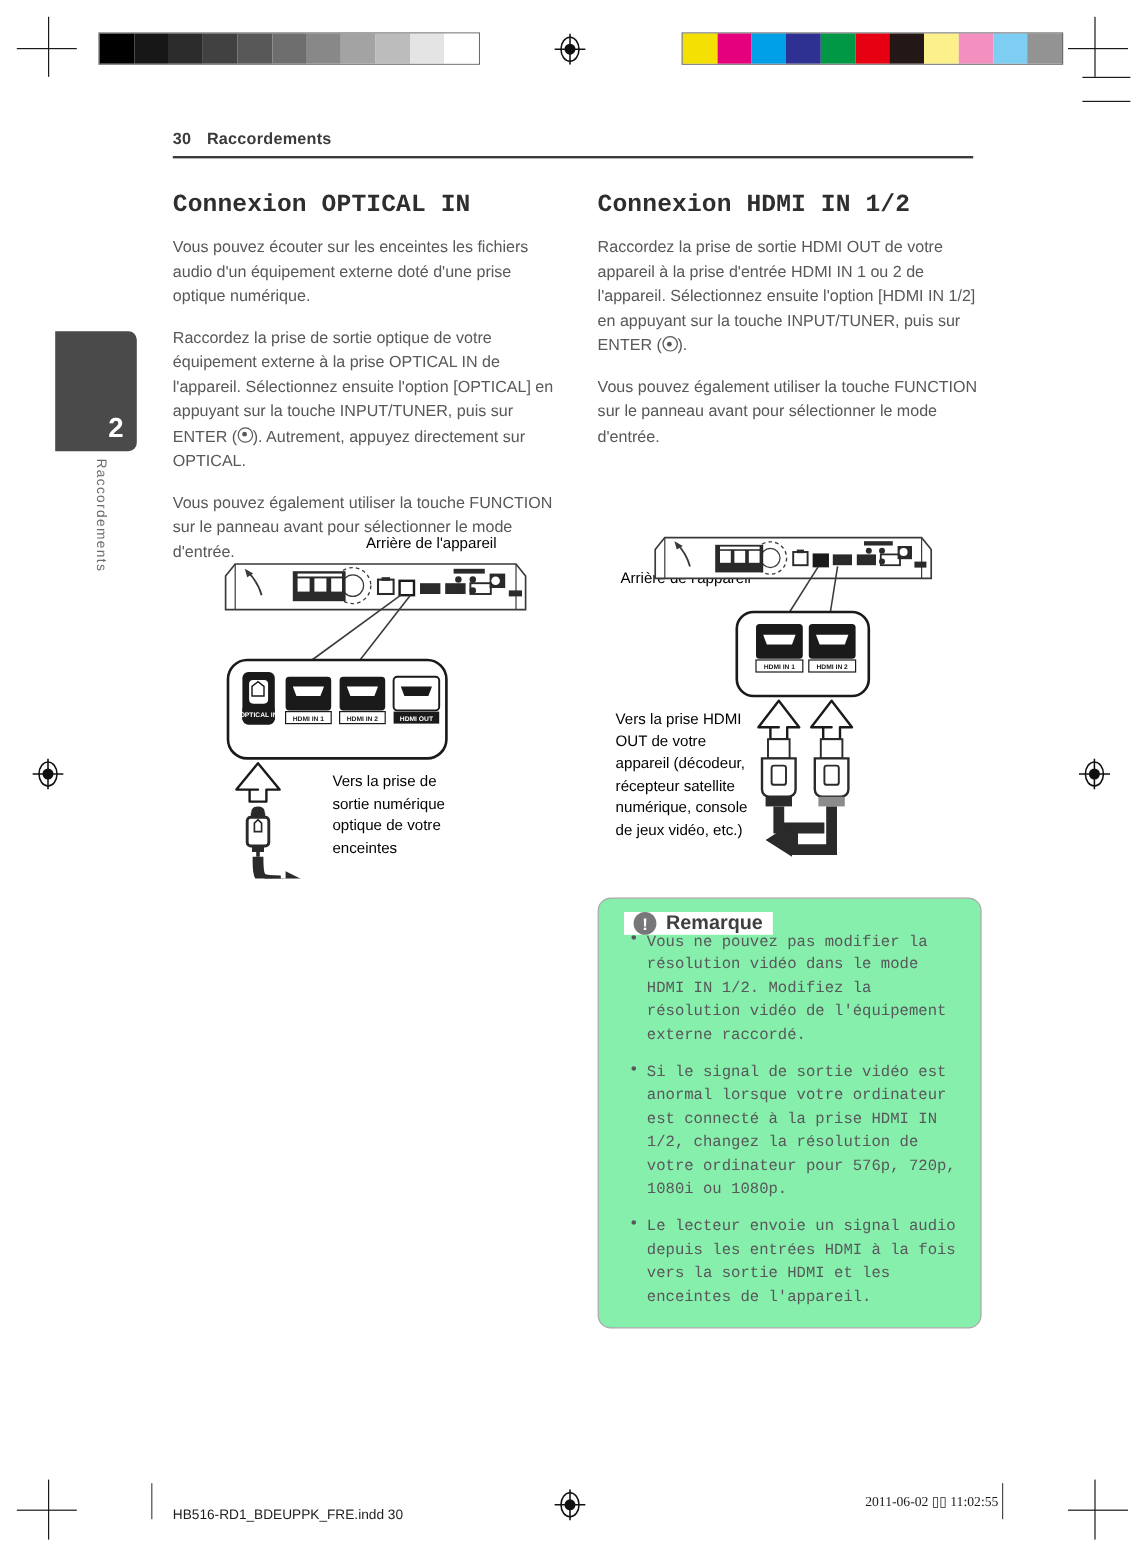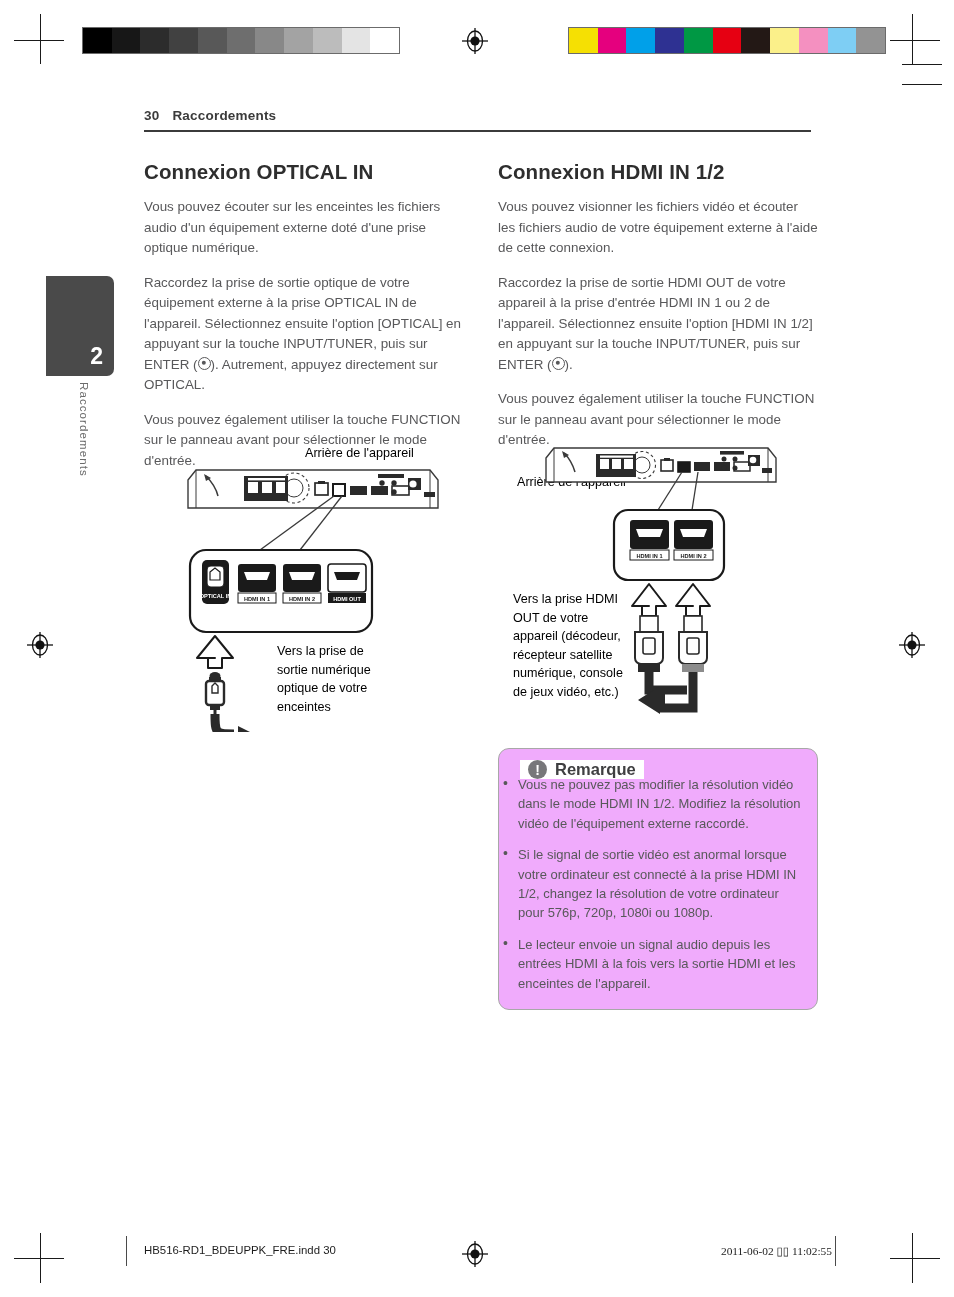--- a/index.html
+++ b/index.html
@@ -30,53 +30,53 @@
        border-radius:0 7px 7px 0;}
   .tab .num{position:absolute;right:11px;bottom:6px;color:#fff;font-size:23px;font-weight:bold;}
   .tab-label{position:absolute;left:78px;top:382px;writing-mode:vertical-rl;
        font-size:11.5px;color:#6b6b6b;letter-spacing:1.1px;white-space:nowrap;}
 
   
   .col{position:absolute;width:320px;}
   .col-l{left:144px;top:160px;}
   .col-r{left:498px;top:160px;}
 
-  h2.sect{font-size:20.5px;font-weight:bold;color:#2e2e2e;margin:0 0 13px 0;letter-spacing:.1px;}
+  h2.sect{font-size:20.5px;font-weight:bold;color:#2e2e2e;margin:0 0 13px 0;letter-spacing:.1px;font-family:Liberation Mono, monospace;}
   p.body{font-size:13.4px;line-height:20.5px;color:#58585a;margin:0 0 14px 0;}
   .enter-dot{display:inline-block;width:11px;height:11px;border-radius:50%;
        border:1.6px solid #58585a;position:relative;vertical-align:-1px;}
   .enter-dot::after{content:"";position:absolute;left:50%;top:50%;transform:translate(-50%,-50%);
        width:4.4px;height:4.4px;border-radius:50%;background:#58585a;}
 
   
   .cap{position:absolute;font-size:12.6px;line-height:18.5px;color:#000000;}
 
   
   .fig{position:absolute;}
   .fig svg{display:block;}
 
   
   .note{position:absolute;left:498px;top:748px;width:320px;box-sizing:border-box;
-        border:1.4px solid #a8a8a8;border-radius:11px;padding:26px 15px 16px 2px;background:#f0abfc;}
+        border:1.4px solid #a8a8a8;border-radius:11px;padding:26px 15px 16px 23px;background:#86efac;font-family:Liberation Mono, monospace;}
   .note-hd{position:absolute;left:520px;top:760px;display:flex;align-items:center;gap:8px;
         background:#fff;padding:0 8px;}
   .note-hd .badge{width:19px;height:19px;border-radius:50%;background:#77777a;color:#fff;
         font-size:14px;font-weight:bold;display:flex;align-items:center;justify-content:center;
         line-height:1;}
   .note-hd .ttl{font-size:16.5px;font-weight:bold;color:#3f3f41;}
   .note ul{list-style:none;margin:0;padding:0;}
   .note li{position:relative;padding-left:17px;font-size:13px;line-height:19.4px;
         color:#58585a;margin-bottom:12px;}
   .note li:last-child{margin-bottom:0;}
   .note li::before{content:"\2022";position:absolute;left:2px;top:-1px;color:#58585a;font-size:14px;}
 
   
   .foot{position:absolute;top:1244px;font-size:11.4px;color:#1d1d1d;
         font-family:"Liberation Sans","DejaVu Sans",sans-serif;white-space:nowrap;}
-  .foot-l{left:144px;}
+  .foot-l{left:144px;margin-top:13px;}
   .foot-r{right:122px;font-family:Liberation Serif, serif;}
   .foot-rule{position:absolute;background:#4a4a4a;width:1.3px;height:30px;top:1236px;}
 </style>
 </head>
 <body>
 
 <div class="page">
 
   <div class="crop" style="left:40px;top:14px;width:1.4px;height:50px;"></div>
   <div class="crop" style="left:14px;top:40px;width:50px;height:1.4px;"></div>
@@ -253,21 +253,20 @@
         <path d="M33,252 C33,272 34,272 52,272" stroke="#2a2a2a" stroke-width="9" fill="none" stroke-linecap="butt"></path>
         <path d="M33,252 C33,270 36,270 56,270 L56,264 L74,273 L56,282 L56,276 L40,276" fill="#2a2a2a"></path>
       </g>
     </svg>
   </div>
 
   <div class="cap" style="left:277px;top:642px;width:120px;">Vers la prise de sortie numérique optique de votre enceintes</div>
 
   <div class="col col-r">
     <h2 class="sect">Connexion HDMI IN 1/2</h2>
-    <p class="body">Vous pouvez visionner les fichiers vidéo et écouter les fichiers audio de votre équipement externe à l'aide de cette connexion.</p>
     <p class="body"><span>Raccordez la prise de sortie HDMI OUT de votre appareil à la prise d'entrée HDMI IN 1 ou 2 de l'appareil. Sélectionnez ensuite l'option [HDMI IN 1/2] en appuyant sur la touche INPUT/TUNER, puis sur ENTER (</span><span class="enter-dot"></span><span>).</span></p>
     <p class="body">Vous pouvez également utiliser la touche FUNCTION sur le panneau avant pour sélectionner le mode d'entrée.</p>
   </div>
 
   <div class="cap" style="left:517px;top:473px;">Arrière de l'appareil</div>
 
   <div class="fig" style="left:540px;top:440px;">
     <svg width="250" height="290" viewBox="0 0 250 290">
 
       <g>

